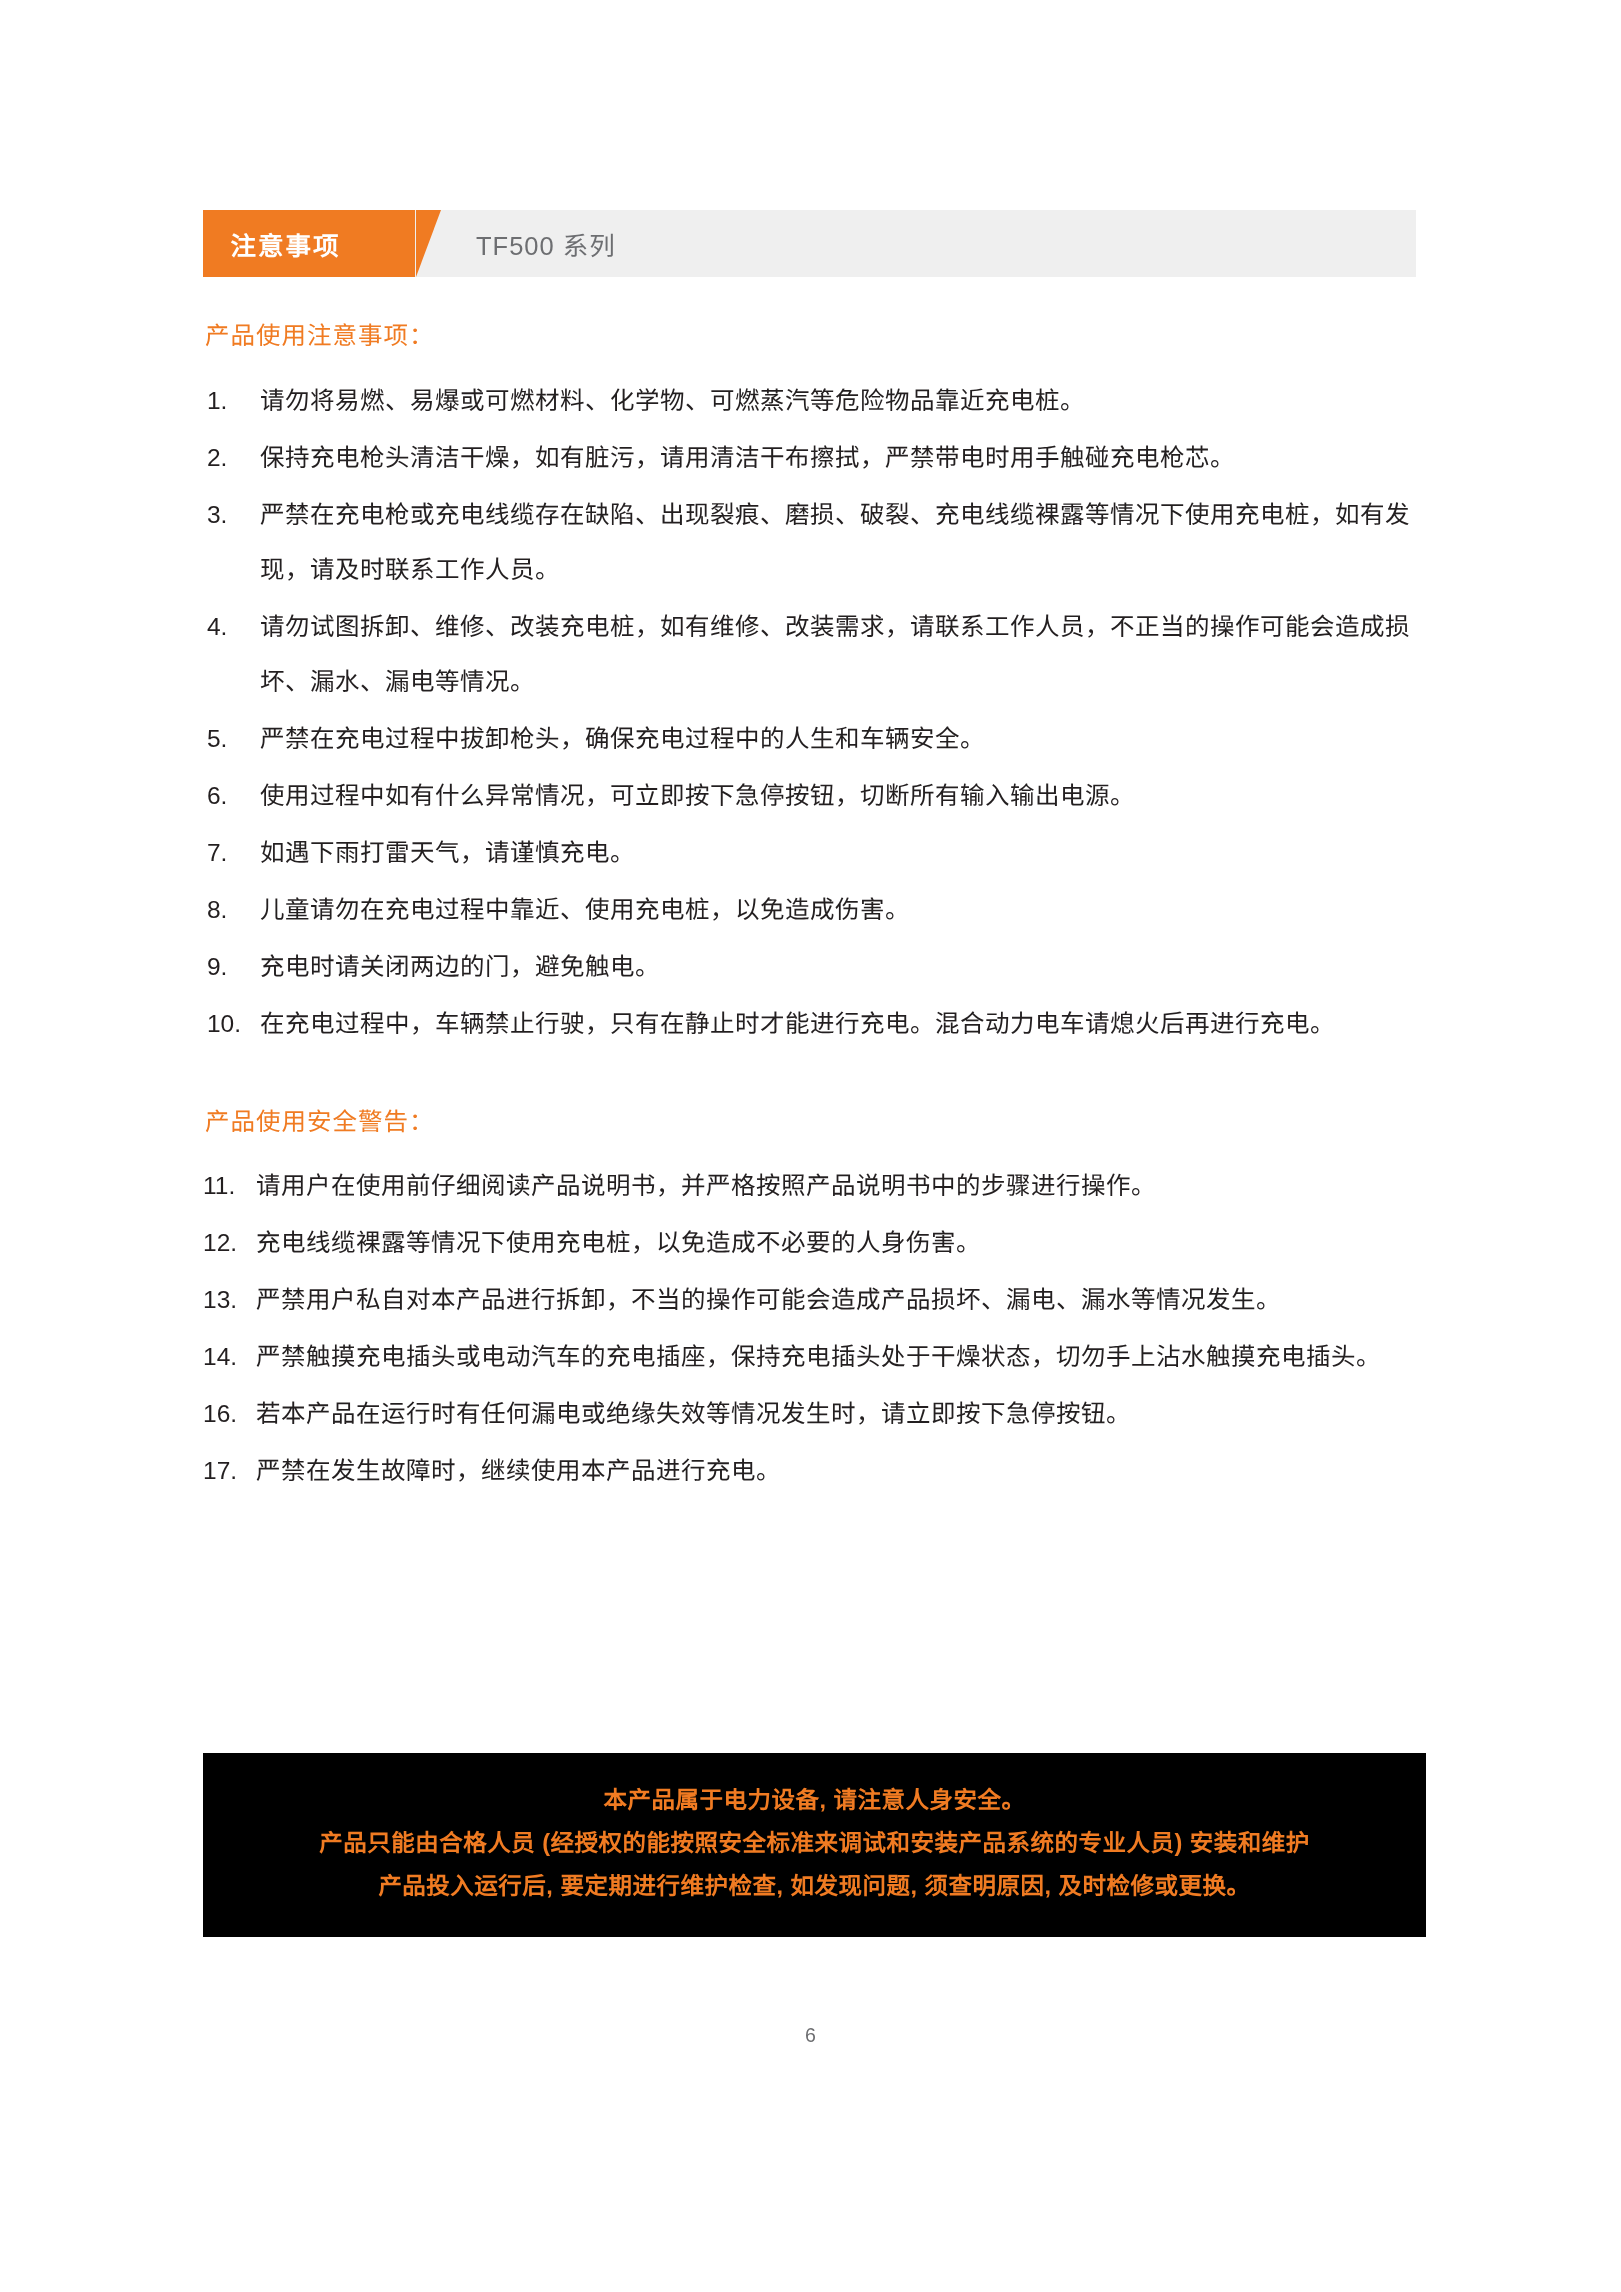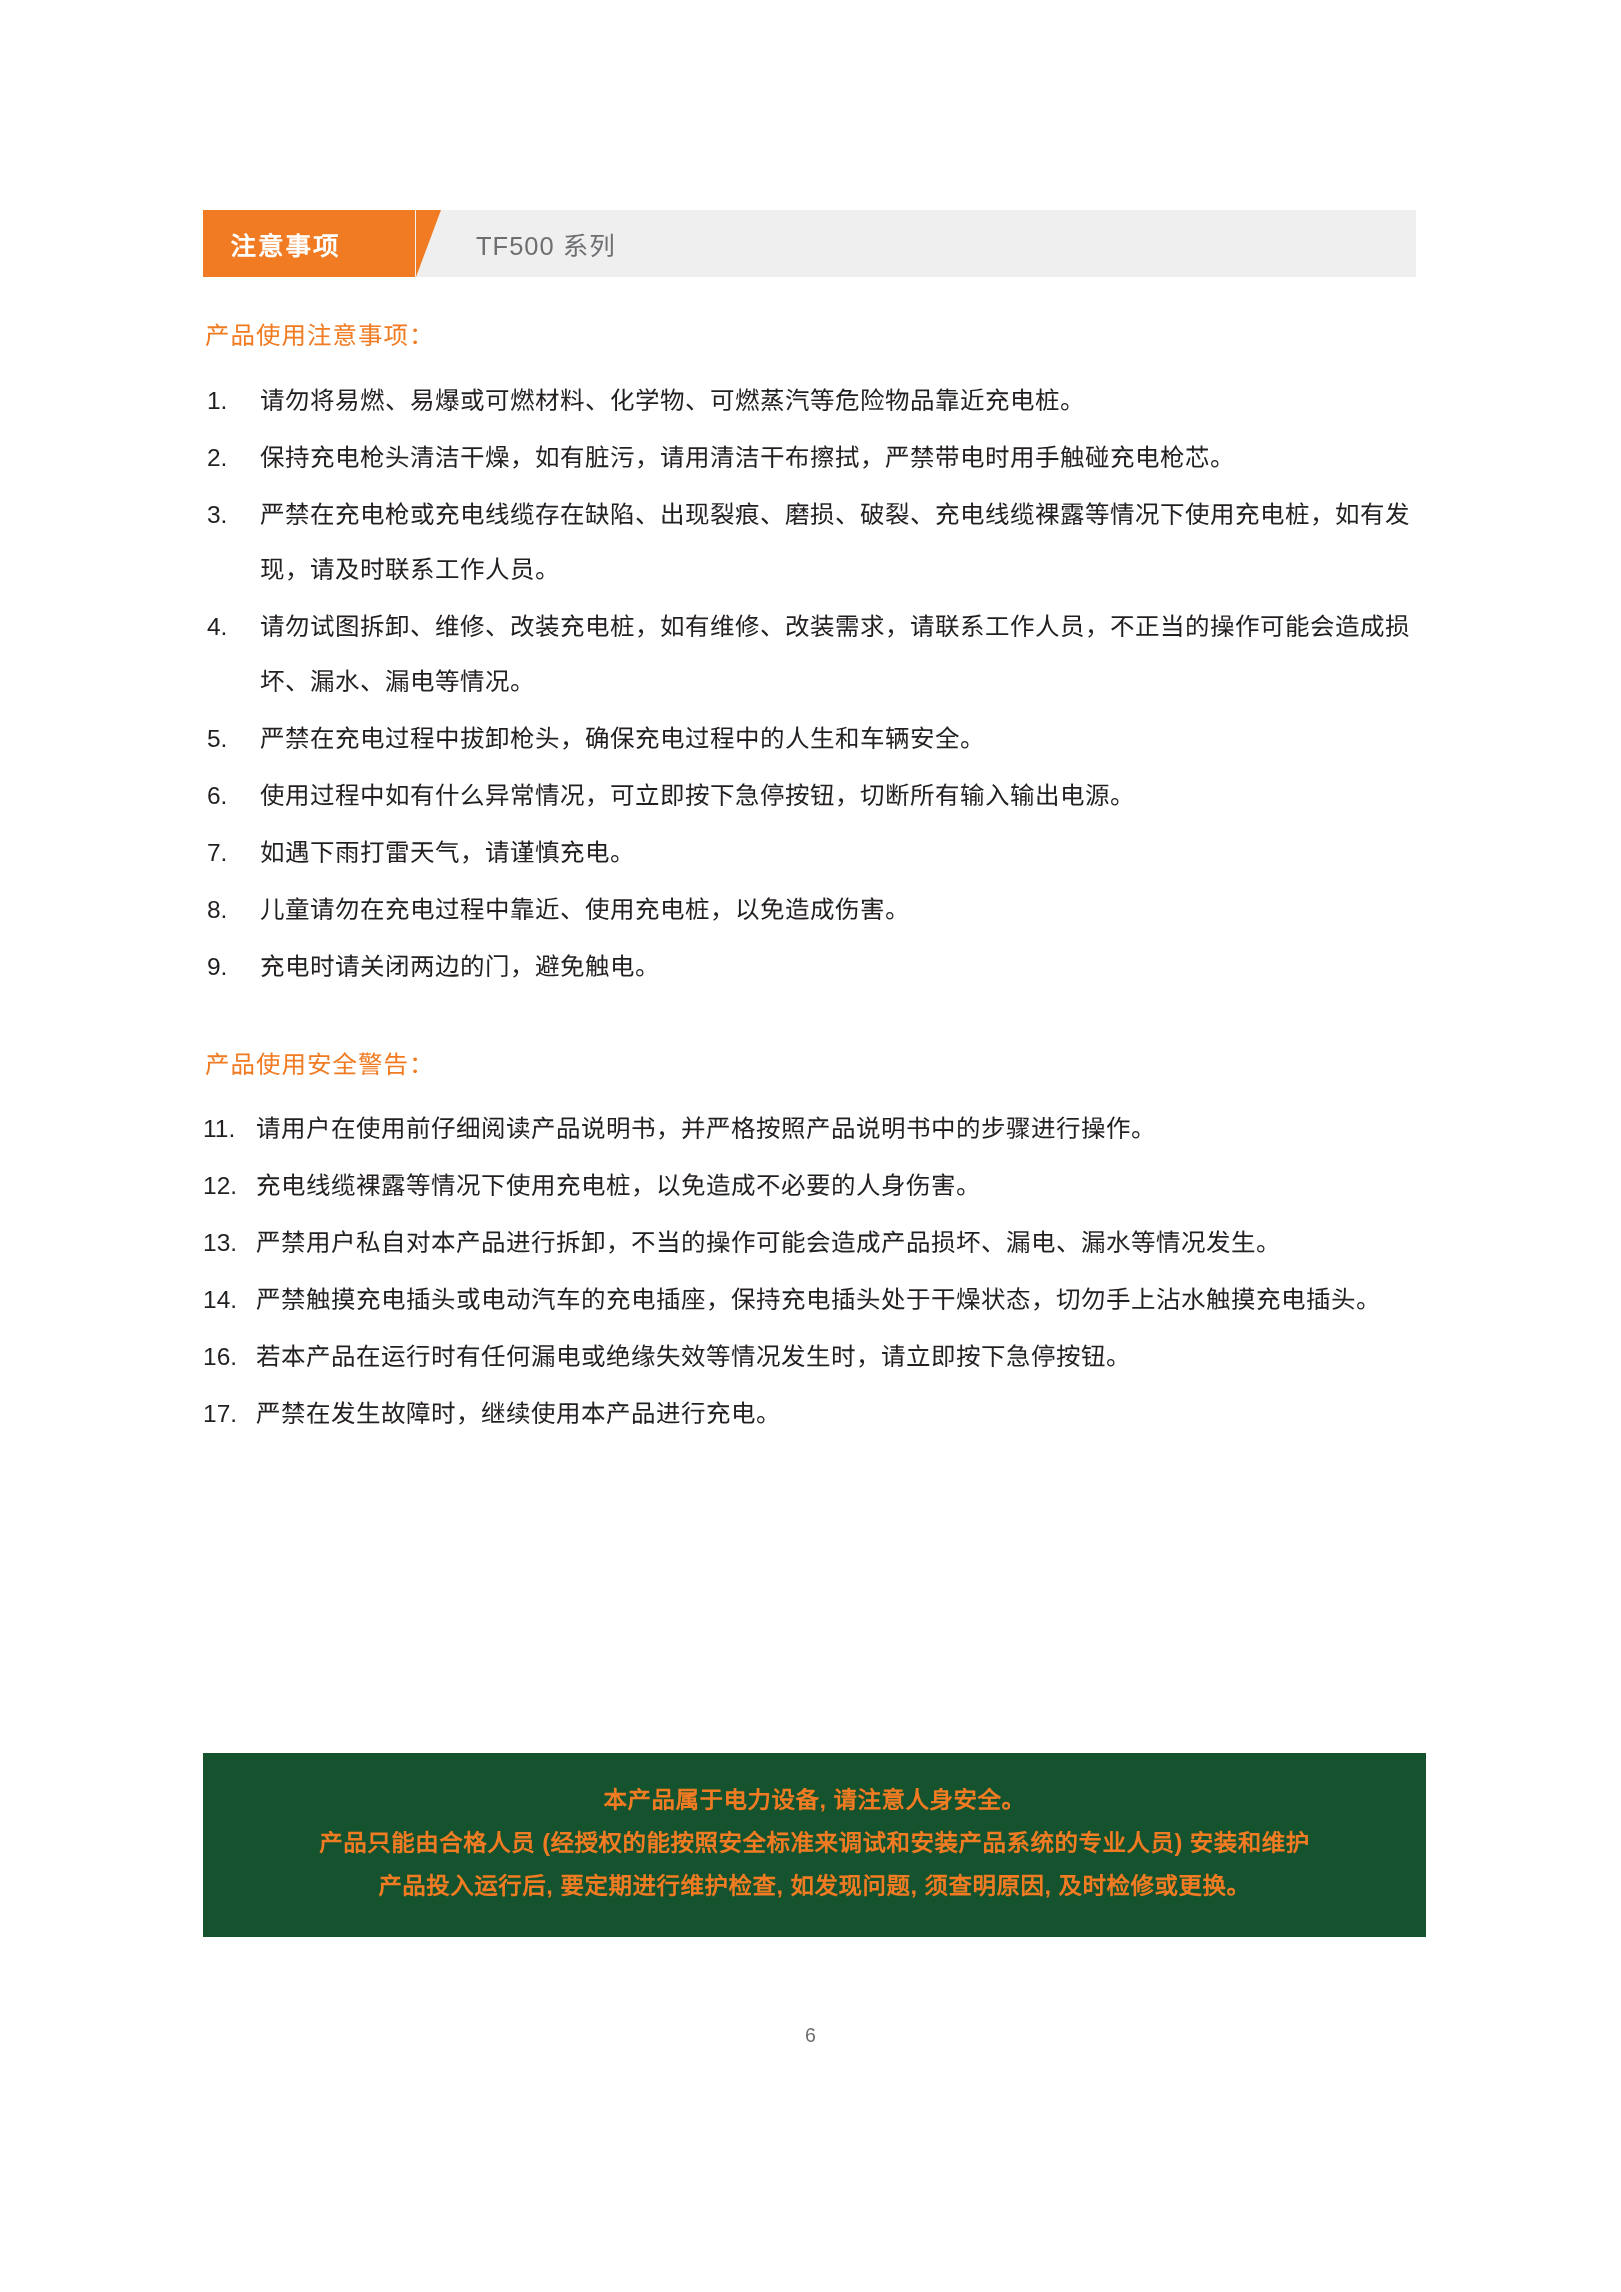--- a/index.html
+++ b/index.html
@@ -116,21 +116,21 @@
     flex: 0 0 53px;
     padding-left: 0;
   }
 
   
   .warning-box {
     position: absolute;
     left: 203px;
     top: 1753px;
     width: 1223px;
-    background: #14532d;
+    background: #000000;
     color: #f07b22;
     text-align: center;
     padding: 25.5px 19.6px 29px 19.6px;
     box-sizing: border-box;
     font-weight: bold;
     font-size: 23.5px;
     line-height: 43px;
     letter-spacing: 0.5px;
   }
   .warning-box div {
@@ -196,20 +196,24 @@
         <span class="txt">如遇下雨打雷天气，请谨慎充电。</span>
       </li>
       <li>
         <span class="num">8.</span>
         <span class="txt">儿童请勿在充电过程中靠近、使用充电桩，以免造成伤害。</span>
       </li>
       <li>
         <span class="num">9.</span>
         <span class="txt">充电时请关闭两边的门，避免触电。</span>
       </li>
+      <li>
+        <span class="num">10.</span>
+        <span class="txt">在充电过程中，车辆禁止行驶，只有在静止时才能进行充电。混合动力电车请熄火后再进行充电。</span>
+      </li>
     </ol>
 
     <h2 class="section-title second">产品使用安全警告：</h2>
 
     <ol class="list tight">
       <li>
         <span class="num">11.</span>
         <span class="txt">请用户在使用前仔细阅读产品说明书，并严格按照产品说明书中的步骤进行操作。</span>
       </li>
       <li>

